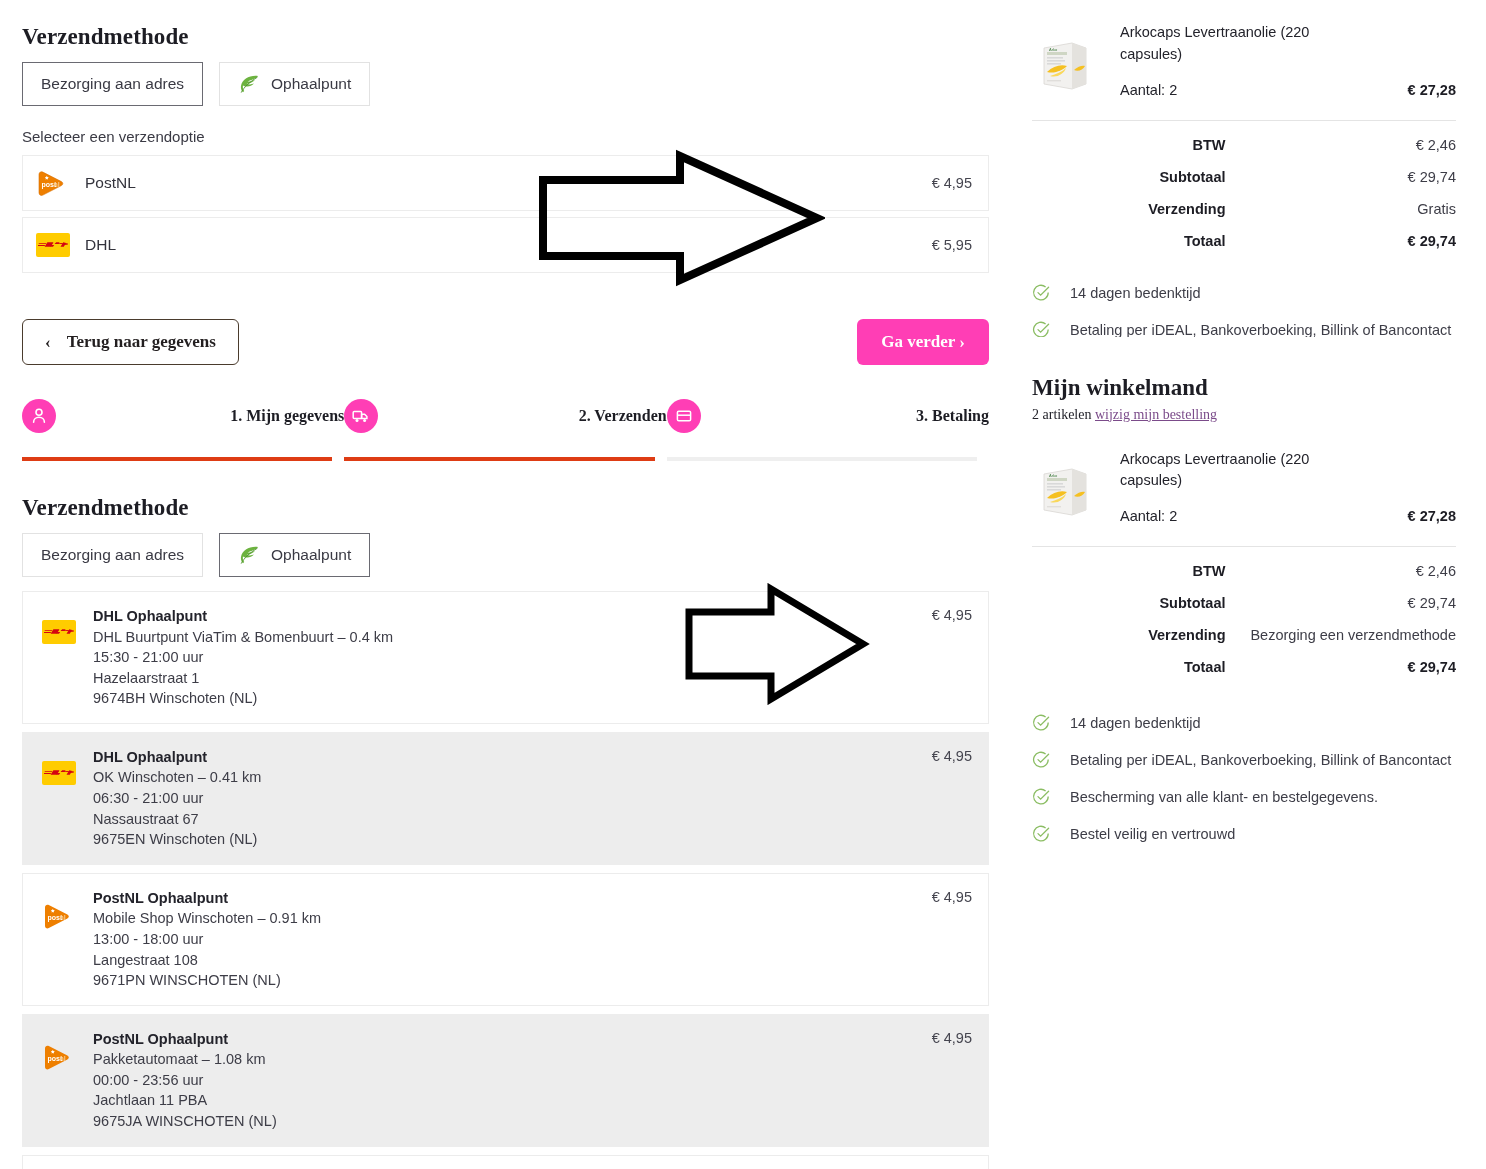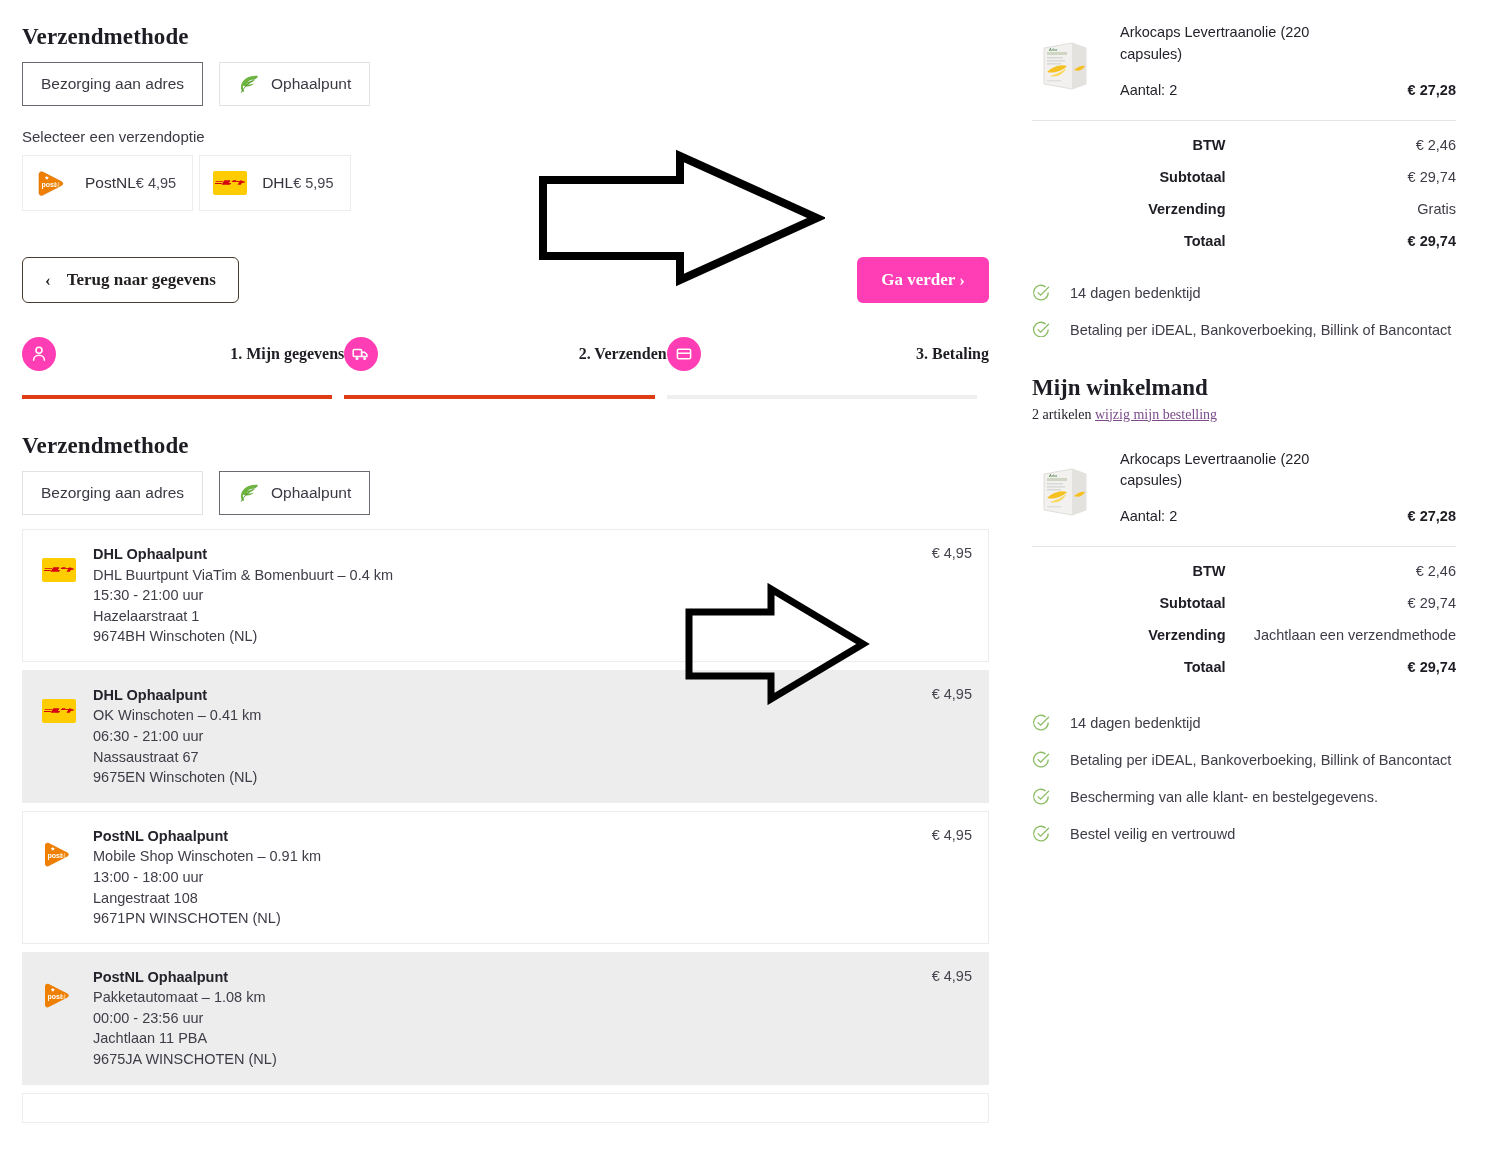--- a/index.html
+++ b/index.html
@@ -45,21 +45,21 @@
   }
   .method-tab.selected { border: 1px solid #6a6a72; }
   .leaf-icon { display: inline-block; width: 22px; height: 20px; }
 
   .sub-label {
     font-size: 15px; color: #3a3a44;
     margin: 22px 0 10px 0;
   }
 
   
-  .opt-list { display: flex; flex-direction: row; gap: 6px; }
+  .opt-list { display: flex; flex-direction: column; gap: 6px; }
   .opt-row {
     border: 1px solid #ececec;
     background: #fff;
     height: 56px;
     display: flex; align-items: center;
     padding: 0 16px 0 10px;
     cursor: pointer;
   }
   .opt-row .carrier-logo { width: 40px; flex: 0 0 40px; display: flex; align-items: center; justify-content: center; }
   .opt-row .carrier-name { font-size: 15.5px; color: #33333c; margin-left: 12px; }
@@ -520,21 +520,21 @@
           <tr>
             <td class="k">BTW</td>
             <td class="v">€ 2,46</td>
           </tr>
           <tr>
             <td class="k">Subtotaal</td>
             <td class="v">€ 29,74</td>
           </tr>
           <tr>
             <td class="k">Verzending</td>
-            <td class="v">Jachtlaan een verzendmethode</td>
+            <td class="v">Bezorging een verzendmethode</td>
           </tr>
           <tr class="grand">
             <td class="k">Totaal</td>
             <td class="v">€ 29,74</td>
           </tr>
         </tbody>
     </table>
 
     <div class="usp-list" id="usps-bottom" style="margin-top:30px;">
         <div class="usp">

